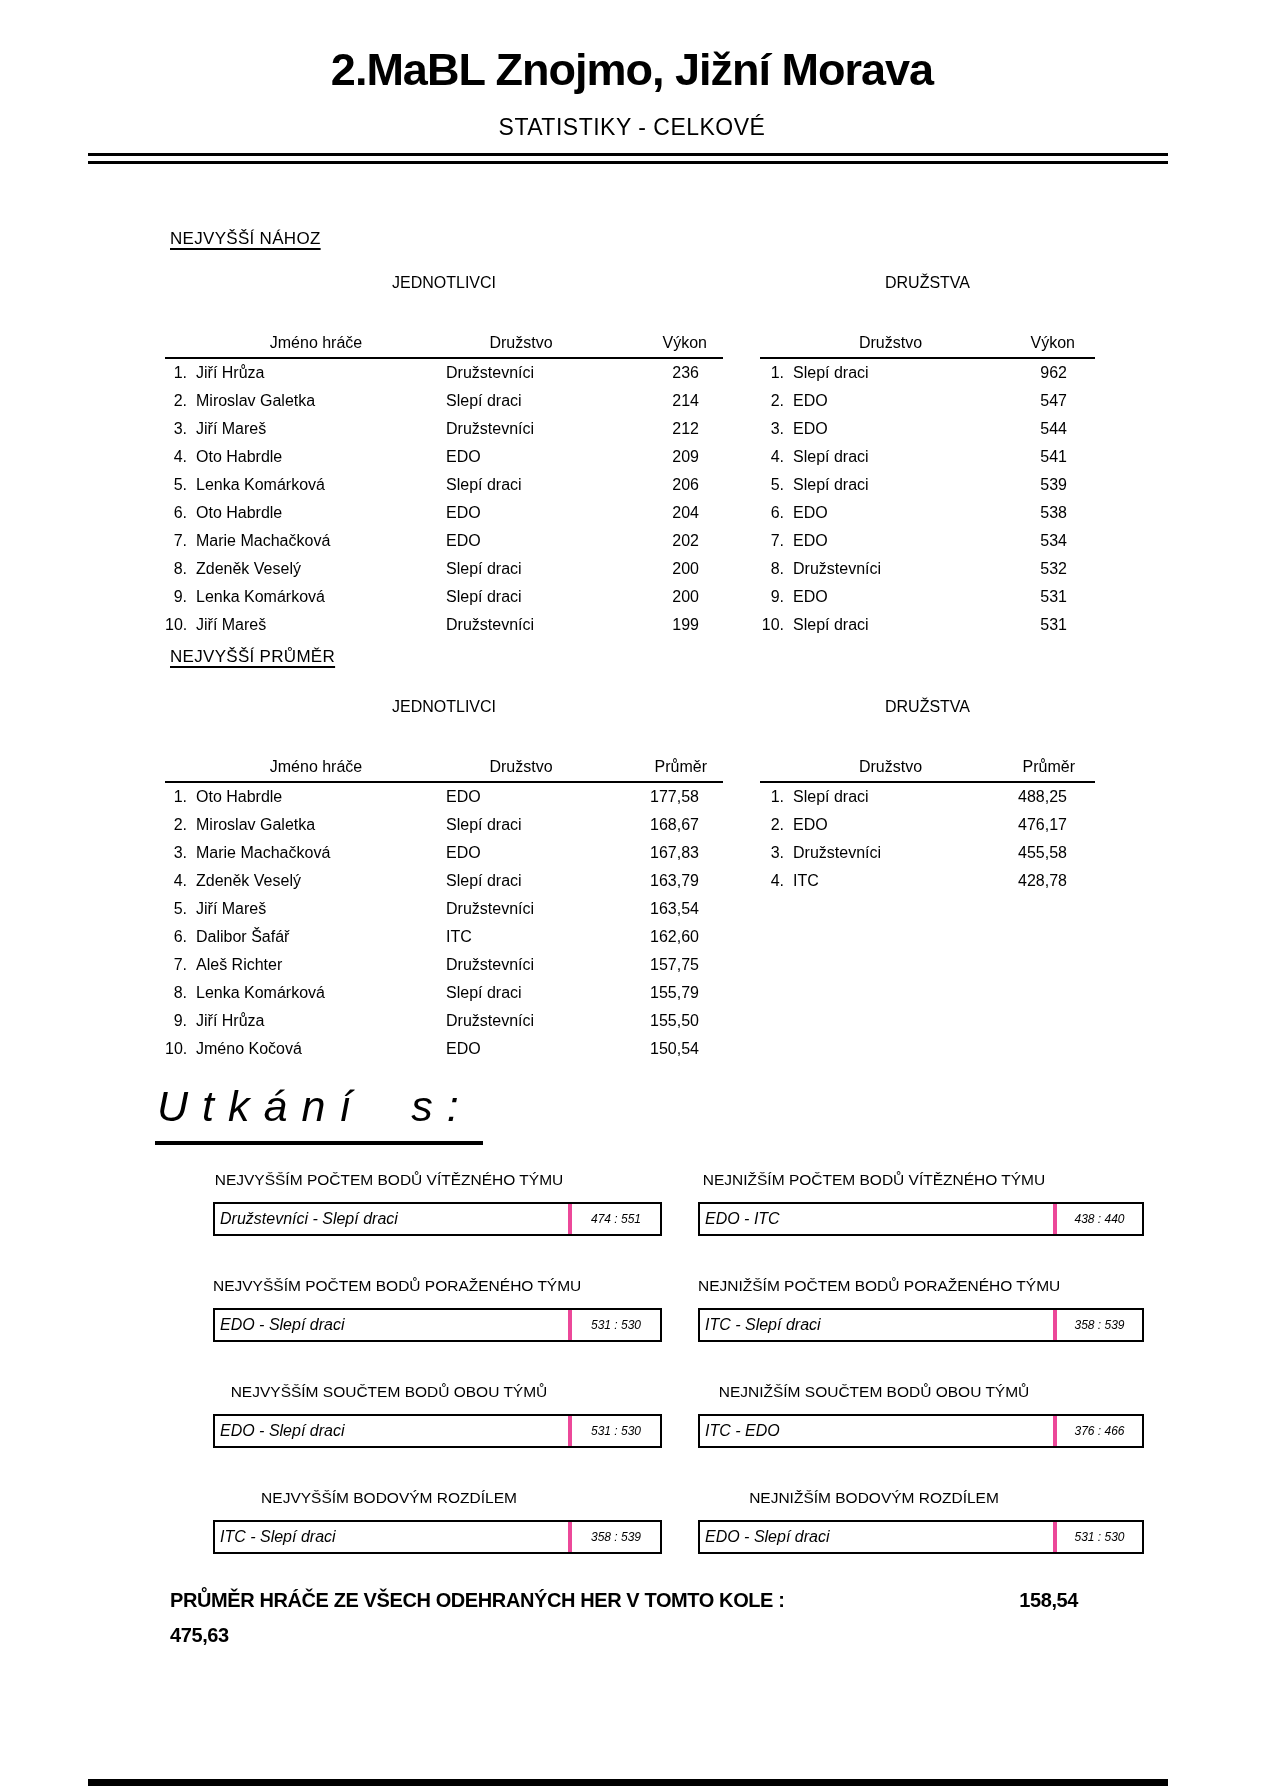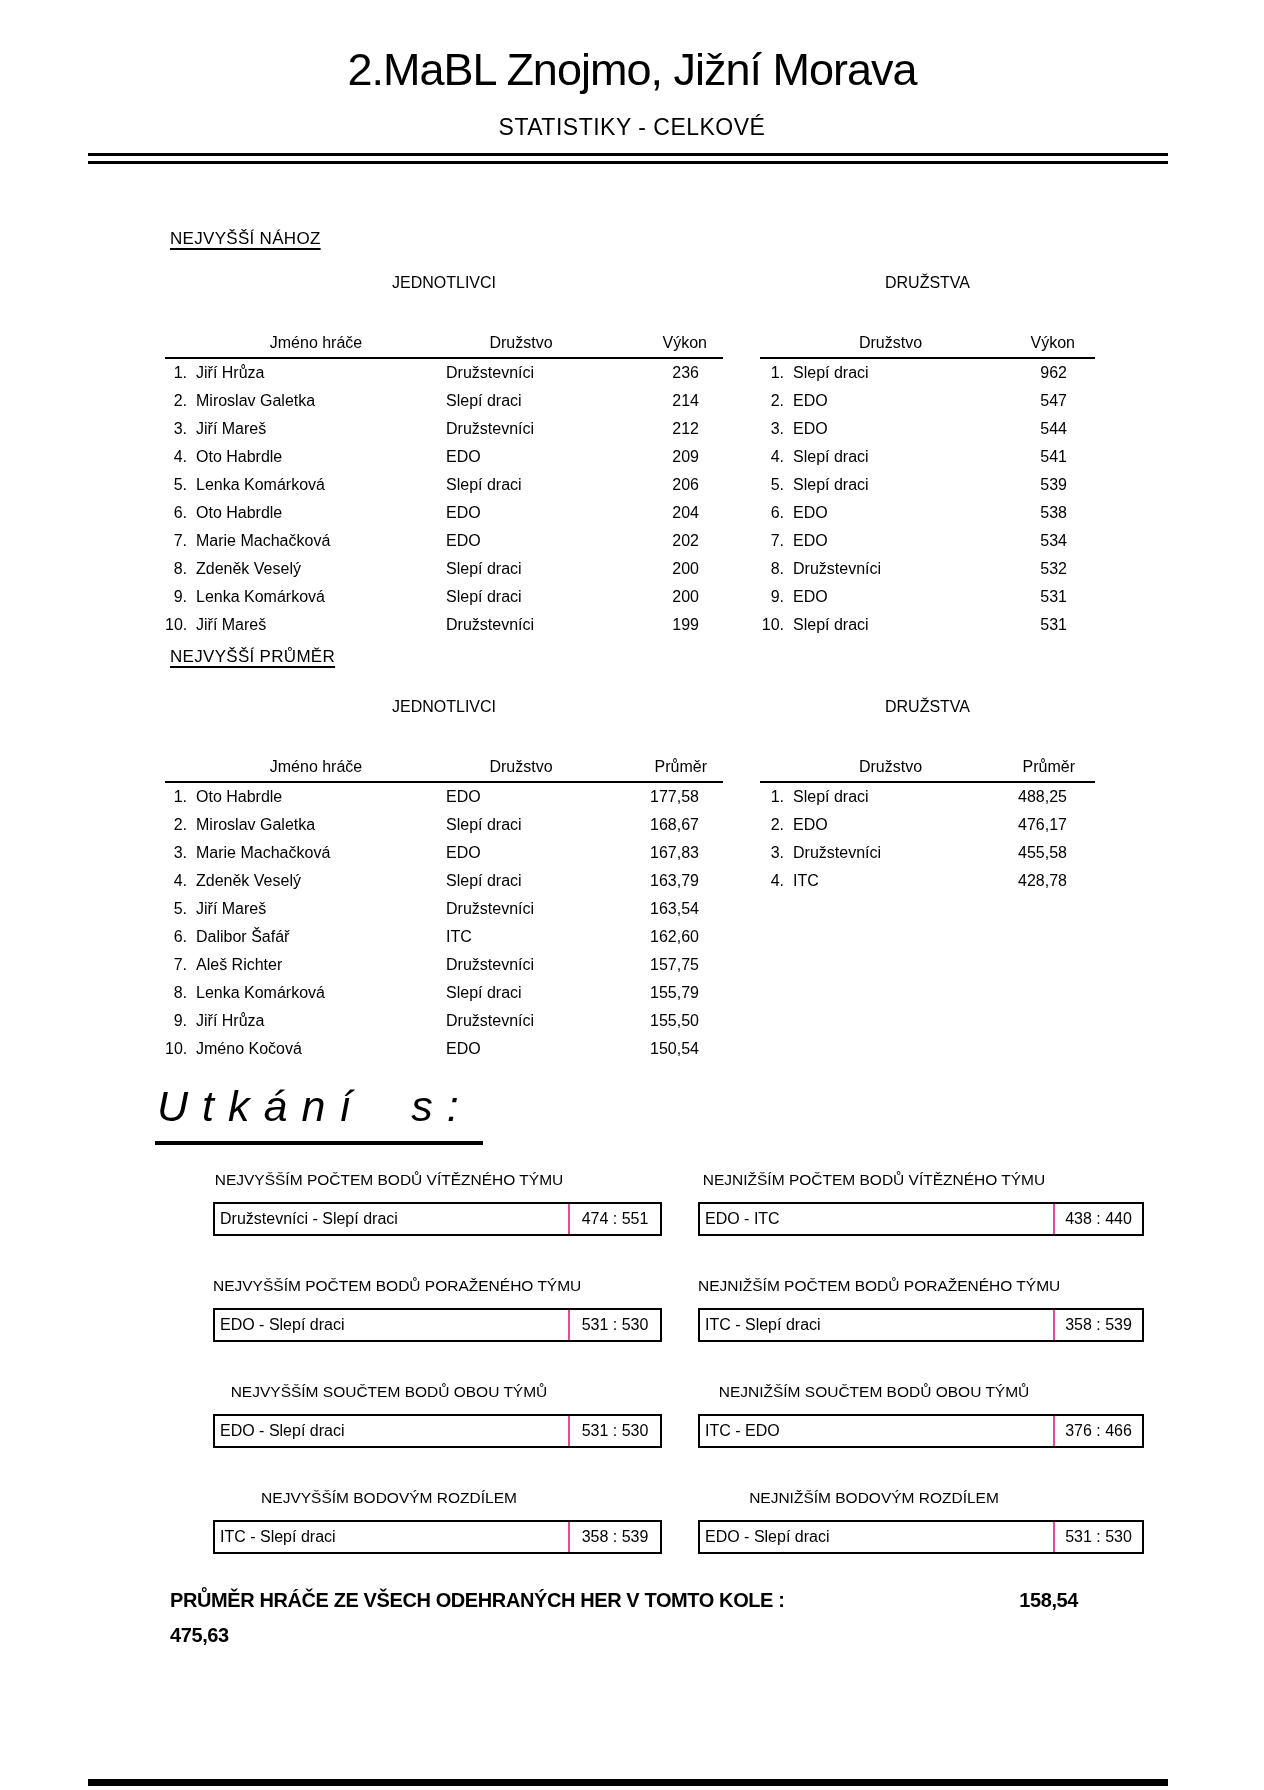--- a/index.html
+++ b/index.html
@@ -9,21 +9,21 @@
     background:#ffffff;
     font-family:"Liberation Sans","DejaVu Sans",sans-serif;
     color:#000;
     overflow:hidden;
   }
   .abs{position:absolute;}
 
   
   .title{
     left:0;right:0;top:44px;text-align:center;
-    font-size:45px;font-weight:normal;letter-spacing:-1px;
+    font-size:45px;font-weight:bold;letter-spacing:-1px;
   }
   .subtitle{
     left:0;right:0;top:114px;text-align:center;
     font-size:23px;letter-spacing:0.5px;
   }
   .double-rule{
     left:88px;width:1080px;top:153px;height:5px;
     border-top:3px solid #000;border-bottom:3px solid #000;
   }
   .footer-rule{
@@ -74,29 +74,29 @@
     display:grid;grid-template-columns:449px 446px;
     grid-column-gap:36px;grid-row-gap:41px;
   }
   .match-group{width:100%;margin-left:48px;}
   .match-label{
     width:352px;text-align:center;
     font-size:15.5px;height:20px;margin-bottom:11px;white-space:nowrap;
   }
   .match-box{
     border:2px solid #000;height:30px;
-    display:flex;align-items:center;
+    display:flex;align-items:center;font-style:italic;
   }
   .match-teams{
     flex:0 0 348px;padding-left:5px;font-size:16px;white-space:nowrap;
   }
   .match-score{
-    flex:1;border-left:2px solid #ec4899;height:100%;
+    flex:1;border-left:4px solid #ec4899;height:100%;
     display:flex;align-items:center;justify-content:center;
-    font-size:16px;white-space:nowrap;
+    font-size:12px;white-space:nowrap;
   }
 
   
   #summary{left:170px;top:1589px;width:908px;}
   .sum-row{
     display:flex;justify-content:space-between;align-items:baseline;
     height:35px;font-weight:bold;font-size:20px;letter-spacing:-0.4px;
   }
   .sum-label{white-space:nowrap;text-align:right;}
   .sum-value{white-space:nowrap;}

